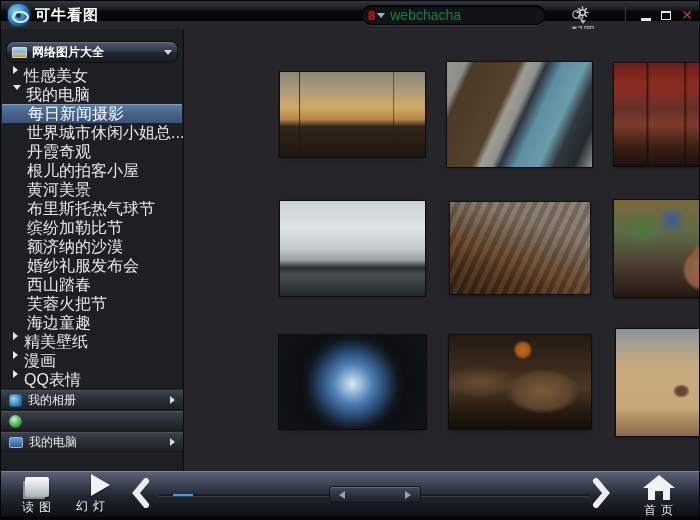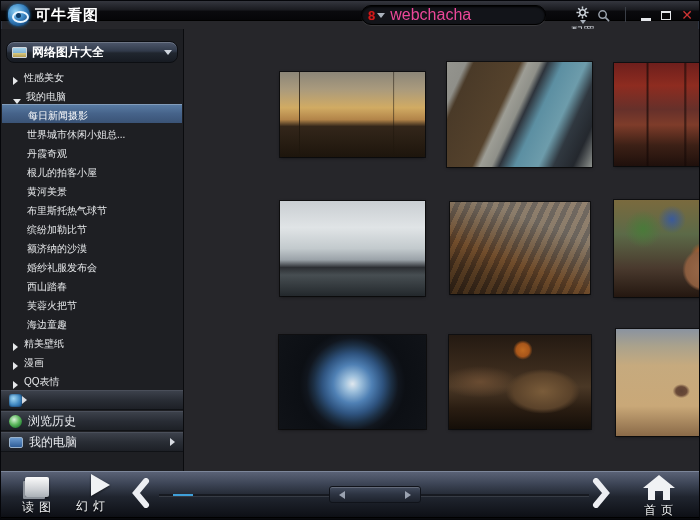--- a/index.html
+++ b/index.html
@@ -20,21 +20,21 @@
             background:#0c3a66;border-radius:50%;z-index:1;}
   .app-title{position:absolute;left:34px;top:5px;color:#fff;font-size:15px;font-weight:bold;letter-spacing:1px;}
 
   .search-box{position:absolute;left:360px;top:4px;width:185px;height:20px;border-radius:10px;
               background:#121419;border:1px solid #000;box-shadow:inset 0 1px 2px #000,0 1px 0 rgba(255,255,255,.08);
               display:flex;align-items:center;padding:0 6px;}
   .soso-logo{color:#d01a1a;font-weight:bold;font-size:13px;line-height:1;margin-right:2px;
              text-shadow:0 0 1px #7a0808;}
   .search-dd{width:0;height:0;border-left:4px solid transparent;border-right:4px solid transparent;
              border-top:5px solid #aab2bc;margin-right:5px;}
-  .search-input{flex:1;background:transparent;border:none;outline:none;color:#ec4899;font-size:16px;padding:0;}
+  .search-input{flex:1;background:transparent;border:none;outline:none;color:#15803d;font-size:14px;padding:0;}
   .magnifier{width:13px;height:13px;flex:0 0 auto;}
 
   .settings{position:absolute;left:570px;top:5px;display:flex;align-items:center;color:#d6dae0;font-size:12px;cursor:default;flex-direction:column;}
   .settings .gear{margin-right:1px;}
   .settings .dd{width:0;height:0;border-left:3px solid transparent;border-right:3px solid transparent;
                 border-top:4px solid #aab2bc;margin:1px 2px 0 1px;}
   .win-sep{position:absolute;left:624px;top:6px;width:1px;height:15px;background:#3a3e46;}
   .win-controls{position:absolute;right:8px;top:4px;display:flex;gap:10px;align-items:center;height:20px;}
   .btn-min{width:10px;height:3px;background:#e4e6ea;margin-top:8px;}
   .btn-max{width:10px;height:9px;border:1px solid #e4e6ea;border-top:2px solid #e4e6ea;}
@@ -46,21 +46,21 @@
   .side-header{height:22px;margin:4px 5px 2px 5px;display:flex;align-items:center;padding:0 5px;
                background:linear-gradient(180deg,#55master 0%);
                background:linear-gradient(180deg,#4e586c 0%,#313a4a 45%,#20262f 55%,#171b22 100%);
                border:1px solid #0c0e12;border-radius:8px;box-shadow:inset 0 1px 0 rgba(255,255,255,.18);}
   .side-header .label{color:#fff;font-size:12px;font-weight:bold;flex:1;}
   .photo-icon{width:15px;height:11px;margin-right:5px;border:1px solid #cfd4da;border-radius:1px;
               background:linear-gradient(180deg,#a8d4ea 0%,#7fb2d4 55%,#d8c77e 60%,#b09a52 100%);}
   .hdr-arrow{width:0;height:0;border-left:4px solid transparent;border-right:4px solid transparent;
              border-top:5px solid #cfd6de;}
   .tree{margin-top:3px;}
-  .tree-row{height:19px;display:flex;align-items:flex-end;padding-left:12px;color:#e6e8ea;font-size:10px;
+  .tree-row{height:19px;display:flex;align-items:flex-start;padding-left:12px;color:#e6e8ea;font-size:16px;
             white-space:nowrap;}
   .tree-row .tri-r{width:0;height:0;border-top:4px solid transparent;border-bottom:4px solid transparent;
             border-left:5px solid #e6e8ea;margin-right:6px;}
   .tree-row .tri-d{width:0;height:0;border-left:4px solid transparent;border-right:4px solid transparent;
             border-top:5px solid #e6e8ea;margin-right:5px;}
   .tree-row.child{padding-left:26px;}
   .tree-row.selected{background:linear-gradient(180deg,#5b7ea6 0%,#46638a 50%,#3a5376 100%);
             margin:0 1px;color:#fff;box-shadow:inset 0 1px 0 rgba(255,255,255,.25);}
   .section-row{height:20px;margin-top:1px;display:flex;align-items:center;padding:0 8px 0 8px;
             background:linear-gradient(180deg,#3c414b 0%,#292d35 50%,#1d2026 100%);
@@ -258,25 +258,25 @@
         <span>漫画</span>
       </div>
       <div class="tree-row">
         <span class="tri-r"></span>
         <span>QQ表情</span>
       </div>
     </div>
 
     <div class="section-row">
       <span class="ico-album"></span>
+      <span class="label">我的相册</span>
       <span class="tri-r"></span>
     </div>
     <div class="section-row">
       <span class="ico-history"></span>
-      <span class="label">浏览历史</span>
     </div>
     <div class="section-row">
       <span class="ico-computer"></span>
       <span class="label">我的电脑</span>
       <span class="tri-r"></span>
     </div>
   </div>
 
   <div class="main">
     <div class="grid">

